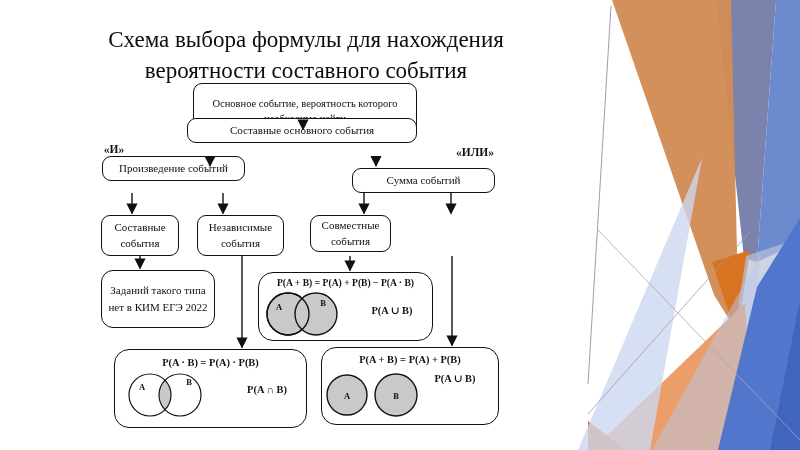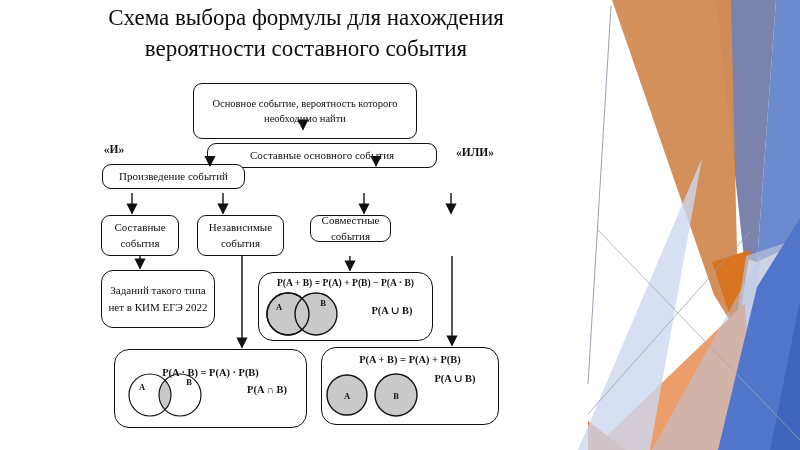--- a/index.html
+++ b/index.html
@@ -2,39 +2,39 @@
 <html><head>
 <meta charset="utf-8">
 <style>
   html,body { margin:0; padding:0; background:#ffffff; }
   body { width:800px; height:450px; position:relative; overflow:hidden;
          font-family:"Liberation Serif","DejaVu Serif",serif; color:#111; }
   .stage { position:absolute; left:0; top:0; width:800px; height:450px; }
   .decor { position:absolute; left:0; top:0; z-index:0; }
   .connectors { position:absolute; left:0; top:0; z-index:3; pointer-events:none; }
 
-  .title { position:absolute; left:66px; top:2px; width:480px; z-index:2;
+  .title { position:absolute; left:66px; top:24px; width:480px; z-index:2;
            text-align:center; font-size:23px; line-height:31px; color:#0d0d0d; }
 
   .cond-label { position:absolute; z-index:2; font-weight:bold; font-size:11.5px; }
   .and-pos { left:96px;  top:143px; width:36px; text-align:center; }
   .or-pos  { left:446px; top:146px; width:48px; text-align:right; }
 
   .fbox { position:absolute; z-index:2; box-sizing:border-box; background:#fff;
           border:1.7px solid #111; border-radius:9px;
           display:flex; align-items:center; justify-content:center;
           text-align:center; font-size:11px; line-height:1.45; padding:1px 5px; }
 
   .b-main   { left:193px; top:83px;  width:224px; height:56px; font-size:10.5px; }
-  .b-comp   { left:187px; top:143px; width:230px; height:25px;margin-left:20px; }
-  .b-prod   { left:102px; top:164px; width:143px; height:25px; }
+  .b-comp   { left:187px; top:118px; width:230px; height:25px; }
+  .b-prod   { left:102px; top:156px; width:143px; height:25px; }
   .b-sum    { left:352px; top:168px; width:143px; height:25px; }
   .b-dep    { left:101px; top:215px; width:78px;  height:41px; }
   .b-indep  { left:197px; top:215px; width:87px;  height:41px; }
-  .b-joint  { left:310px; top:215px; width:81px;  height:27px; }
+  .b-joint  { left:310px; top:215px; width:81px;  height:37px; }
   .b-disj   { left:405px; top:215px; width:92px;  height:41px; }
   .b-notask { left:101px; top:270px; width:114px; height:58px; border-radius:12px; line-height:1.55; }
 
   .formula { display:block; padding:0; border-radius:15px; }
   .fb-joint { left:258px; top:272px; width:175px; height:69px; }
   .fb-indep { left:114px; top:349px; width:193px; height:79px; }
   .fb-disj  { left:321px; top:347px; width:178px; height:78px; }
 
   .eq { position:absolute; left:0; right:0; text-align:center;
         font-weight:bold; font-size:10.4px; white-space:nowrap; }
@@ -66,20 +66,21 @@
   </svg>
 
   <div class="title">Схема выбора формулы для нахождения вероятности составного события</div>
 
   <div class="cond-label and-pos">«И»</div>
   <div class="cond-label or-pos">«ИЛИ»</div>
 
   <div class="fbox b-main">Основное событие, вероятность которого необходимо найти</div>
   <div class="fbox b-comp">Составные основного события</div>
   <div class="fbox b-prod">Произведение событий</div>
+  <div class="fbox b-sum">Сумма событий</div>
   <div class="fbox b-dep">Составные события</div>
   <div class="fbox b-indep">Независимые события</div>
   <div class="fbox b-joint">Совместные события</div>
   <div class="fbox b-notask">Заданий такого типа нет в КИМ ЕГЭ 2022</div>
 
   <div class="fbox formula fb-joint">
     <svg class="venn" width="172" height="66" viewBox="0 0 172 66">
       <circle cx="29" cy="41" r="21" fill="#c9c9c9" stroke="#111" stroke-width="1.4"></circle>
       <circle cx="57" cy="41" r="21" fill="#c9c9c9" stroke="#111" stroke-width="1.4"></circle>
       <circle cx="29" cy="41" r="21" fill="none" stroke="#111" stroke-width="1.4"></circle>
@@ -98,21 +99,21 @@
           </clipPath>
         </defs>
       <circle cx="35" cy="45" r="21" fill="#ffffff" stroke="none"></circle>
       <circle cx="65" cy="45" r="21" fill="#ffffff" stroke="none"></circle>
       <circle cx="65" cy="45" r="21" fill="#c9c9c9" clip-path="url(#clipA)"></circle>
       <circle cx="35" cy="45" r="21" fill="none" stroke="#111" stroke-width="1.2"></circle>
       <circle cx="65" cy="45" r="21" fill="none" stroke="#111" stroke-width="1.2"></circle>
       <text class="vlab" x="27" y="40">A</text>
       <text class="vlab" x="74" y="35">B</text>
     </svg>
-    <div class="eq" style="top:5px;margin-top:10px;">P(A · B) = P(A) · P(B)</div>
+    <div class="eq" style="top:5px;">P(A · B) = P(A) · P(B)</div>
     <div class="setlab" style="left:113px; top:32px; width:78px;">P(A ∩ B)</div>
   </div>
 
   <div class="fbox formula fb-disj">
     <svg class="venn" width="175" height="75" viewBox="0 0 175 75">
       <circle cx="25" cy="47" r="20" fill="#c9c9c9" stroke="#111" stroke-width="1.4"></circle>
       <circle cx="74" cy="47" r="21" fill="#c9c9c9" stroke="#111" stroke-width="1.4"></circle>
       <text class="vlab" x="25" y="51">A</text>
       <text class="vlab" x="74" y="51">B</text>
     </svg>

